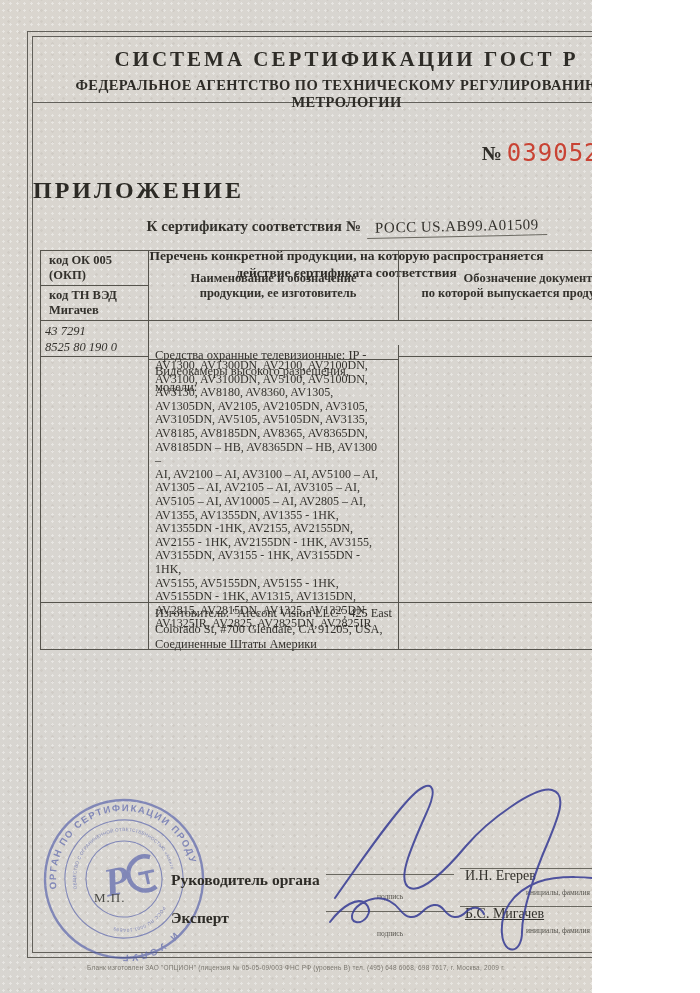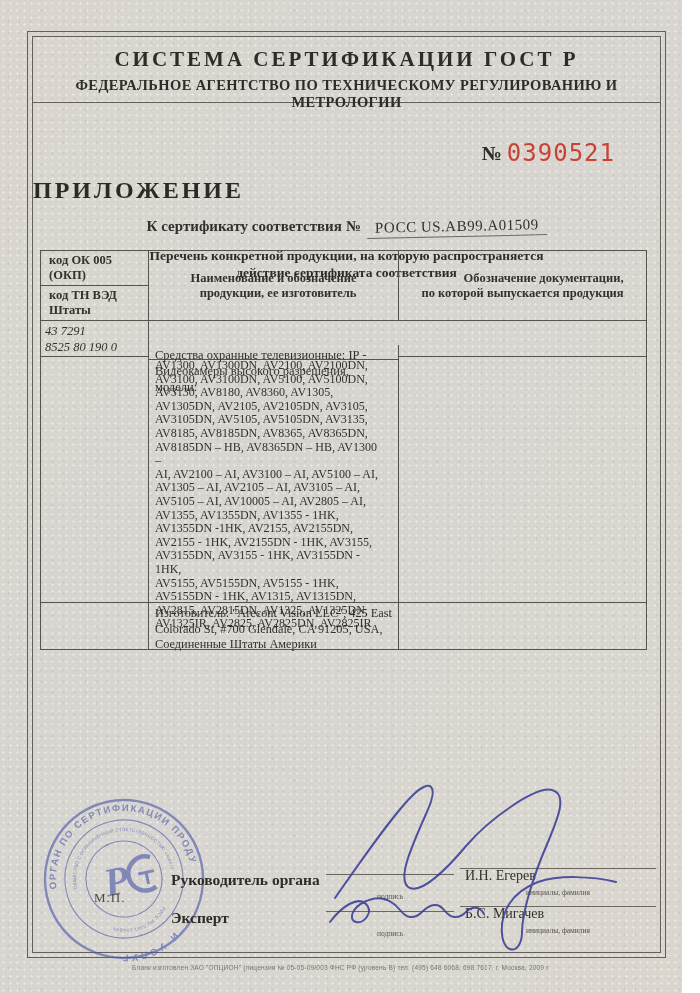--- a/index.html
+++ b/index.html
@@ -1,18 +1,18 @@
 <!DOCTYPE html>
 <html><head>
 <meta charset="utf-8">
 <style>
   html,body{margin:0;padding:0;}
   .page{
     position:relative;
-    width:682px;height:993px;
+    width:592px;height:993px;
     background-color:#d8d5cf;
     background-image:
       radial-gradient(rgba(255,255,255,.38) 1px, rgba(255,255,255,0) 1.3px),
       radial-gradient(rgba(155,145,135,.14) 1px, rgba(255,255,255,0) 1.5px),
       linear-gradient(115deg, rgba(221,214,205,.35) 0%, rgba(214,214,216,.2) 40%, rgba(223,216,206,.35) 100%);
     background-size:7px 7px, 11px 11px, 100% 100%;
     background-position:0 0, 3px 5px, 0 0;
     font-family:"Liberation Serif", serif;
     color:#33312c;
     overflow:hidden;
@@ -129,21 +129,21 @@
       <div class="list-sub">Перечень конкретной продукции,  на которую распространяется
 действие сертификата соответствия</div>
 
     </div>
   </div>
 
   <div class="tbl">
 
     <div class="cell hsplit">
       <div class="h1">код ОК 005 (ОКП)</div>
-      <div class="h2">код ТН ВЭД Штаты</div>
+      <div class="h2">код ТН ВЭД Мигачев</div>
     </div>
     <div class="cell hcell">Наименование и обозначение
 продукции, ее изготовитель</div>
     <div class="cell hcell last">Обозначение документации,
 по которой выпускается продукция</div>
 
     <div class="cell codes">43 7291
 8525 80 190 0</div>
     <div class="cell prod">Средства охранные телевизионные: IP -
 Видеокамеры высокого разрешения, модели:</div>
@@ -210,21 +210,21 @@
   <div class="sig-label" style="left:171px;top:871px;">Руководитель органа</div>
   <div class="sig-line" style="left:326px;top:874px;width:128px;"></div>
   <div class="sig-caption" style="left:326px;top:892px;width:128px;">подпись</div>
   <div class="sig-name" style="left:465px;top:868px;">И.Н. Егерев</div>
   <div class="sig-line" style="left:460px;top:868px;width:196px;"></div>
   <div class="sig-caption" style="left:460px;top:888px;width:196px;">инициалы, фамилия</div>
 
   <div class="sig-label" style="left:171px;top:909px;">Эксперт</div>
   <div class="sig-line" style="left:326px;top:911px;width:128px;"></div>
   <div class="sig-caption" style="left:326px;top:929px;width:128px;">подпись</div>
-  <div class="sig-name" style="left:465px;top:906px;">Б.С. Мигачев</div>
+  <div class="sig-name" style="left:465px;top:906px;text-decoration:underline;">Б.С. Мигачев</div>
   <div class="sig-line" style="left:460px;top:906px;width:196px;"></div>
   <div class="sig-caption" style="left:460px;top:926px;width:196px;">инициалы, фамилия</div>
 
   <svg class="sigs-svg" style="left:300px;top:770px;" width="360" height="200" viewBox="0 0 360 200">
     <g fill="none" stroke="#3a3f96" stroke-width="2" stroke-linecap="round" opacity="0.88">
       <path d="M 35 128 C 60 92 92 46 112 26 C 130 8 140 14 126 44 C 110 80 96 112 110 118 C 122 123 146 100 166 76 C 190 48 236 16 252 20 C 268 24 258 48 248 72 C 234 104 222 142 222 162 C 222 184 204 186 202 164 C 200 142 212 122 238 112 C 258 105 292 106 316 112"></path>
       <path d="M 30 152 C 42 136 58 126 66 134 C 74 142 64 154 56 152 C 48 150 52 138 64 132 C 80 124 92 130 100 140 C 106 148 114 150 122 142 C 130 134 138 132 144 140 C 150 148 158 150 166 142 C 172 136 180 136 184 144"></path>
     </g>
   </svg>
 

